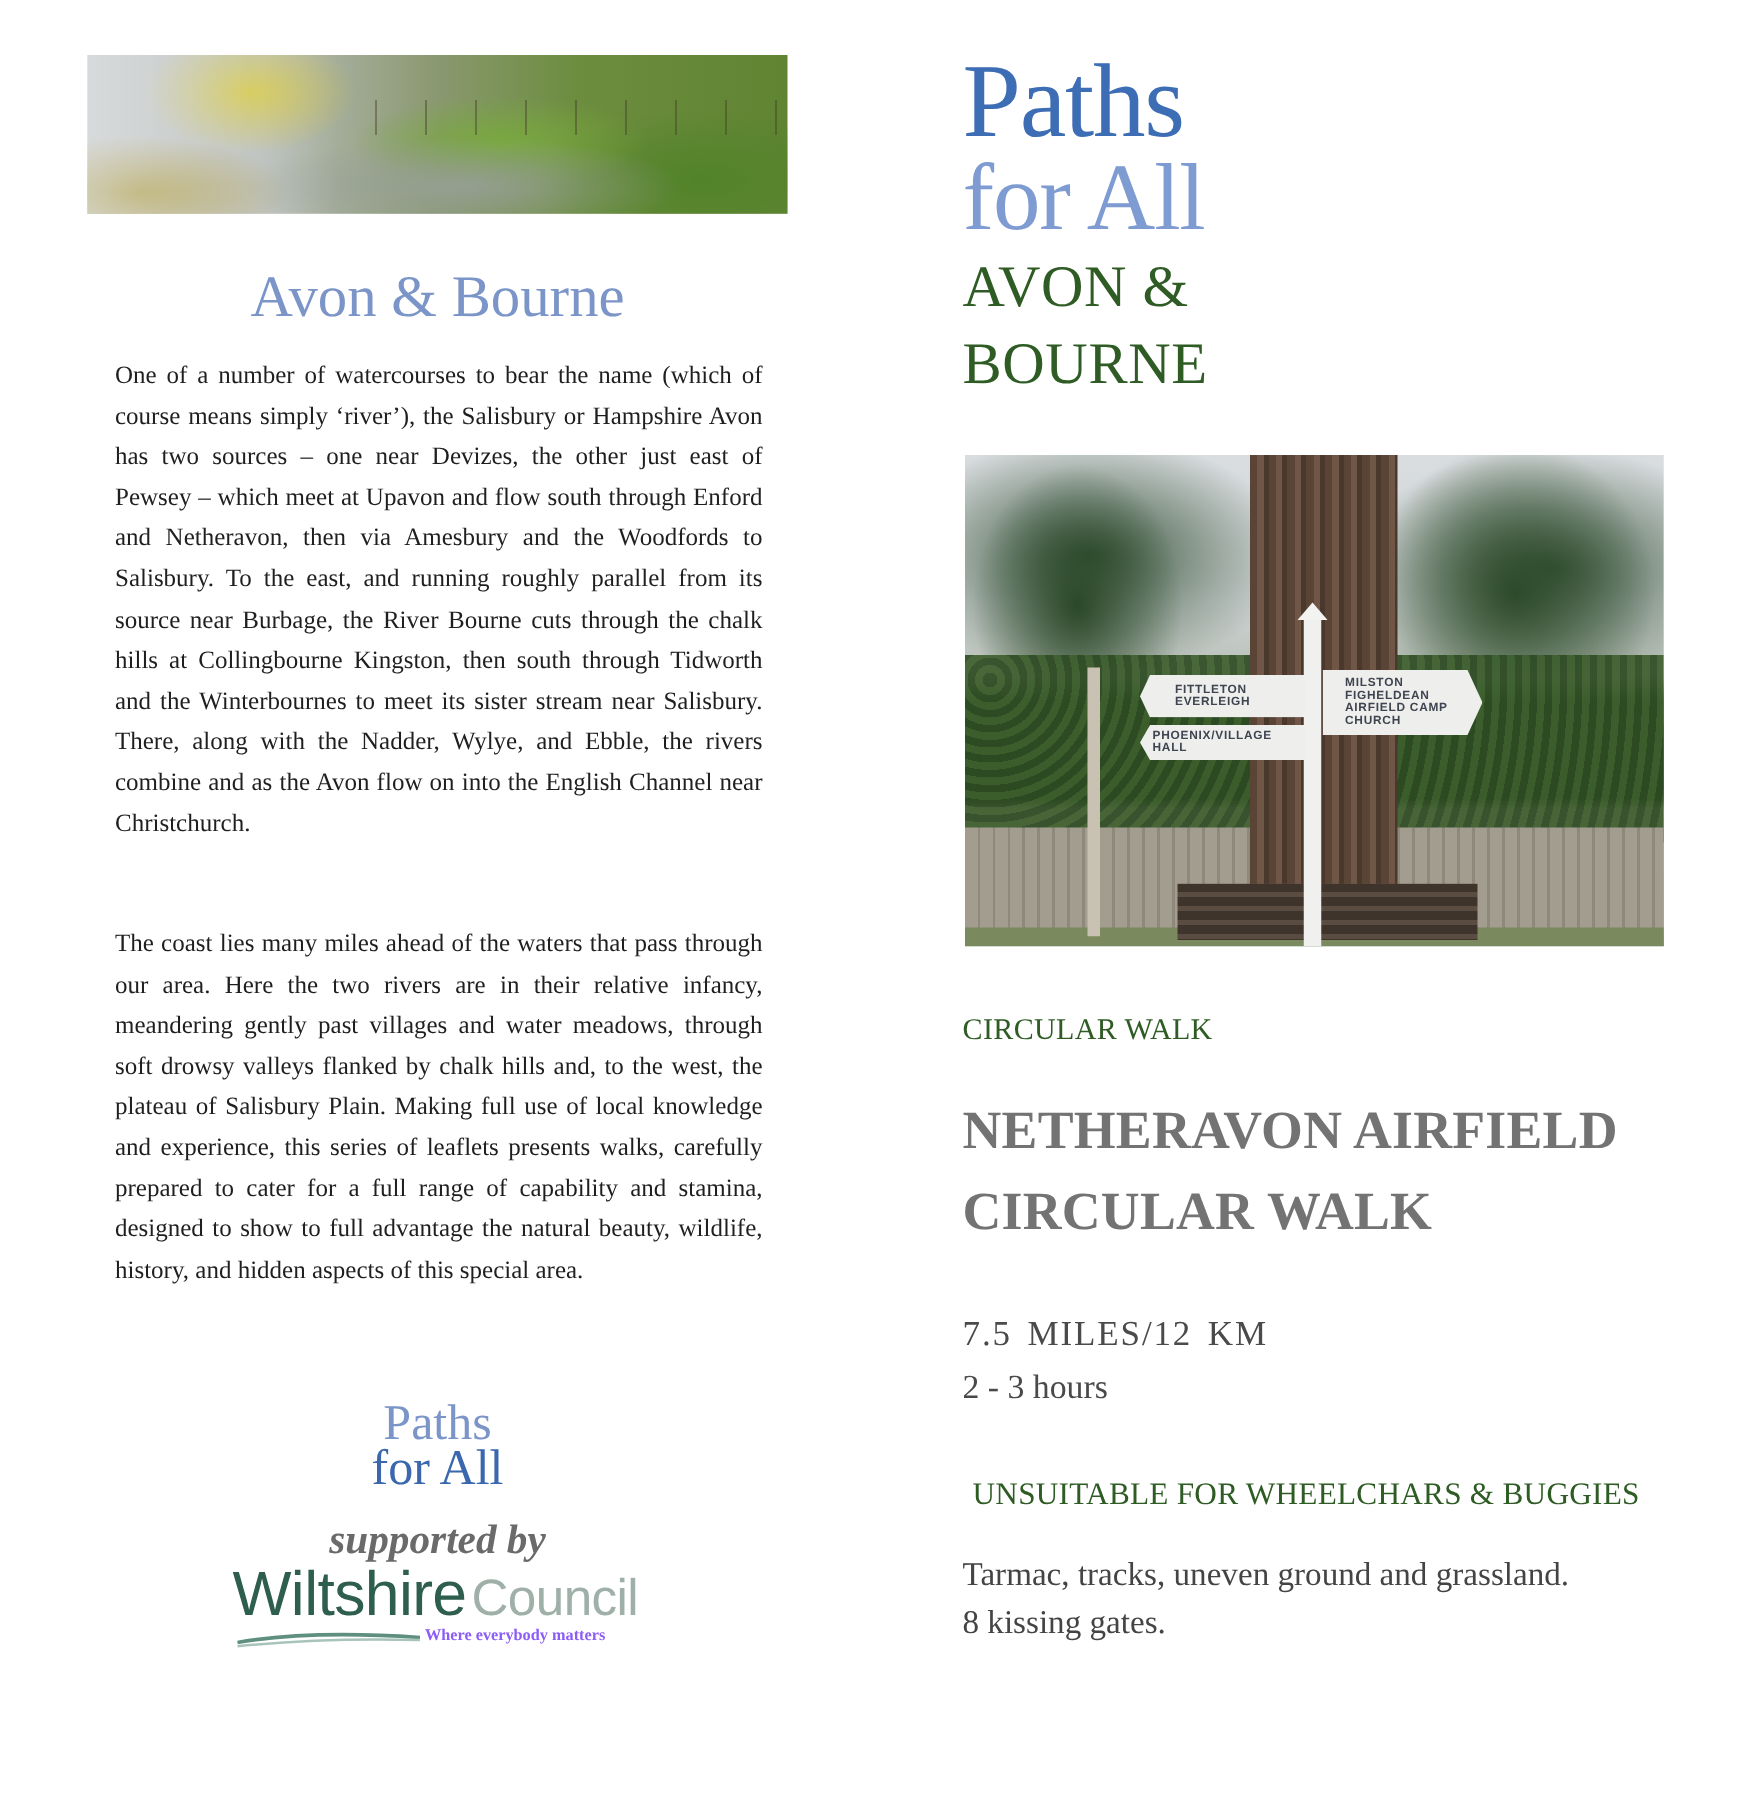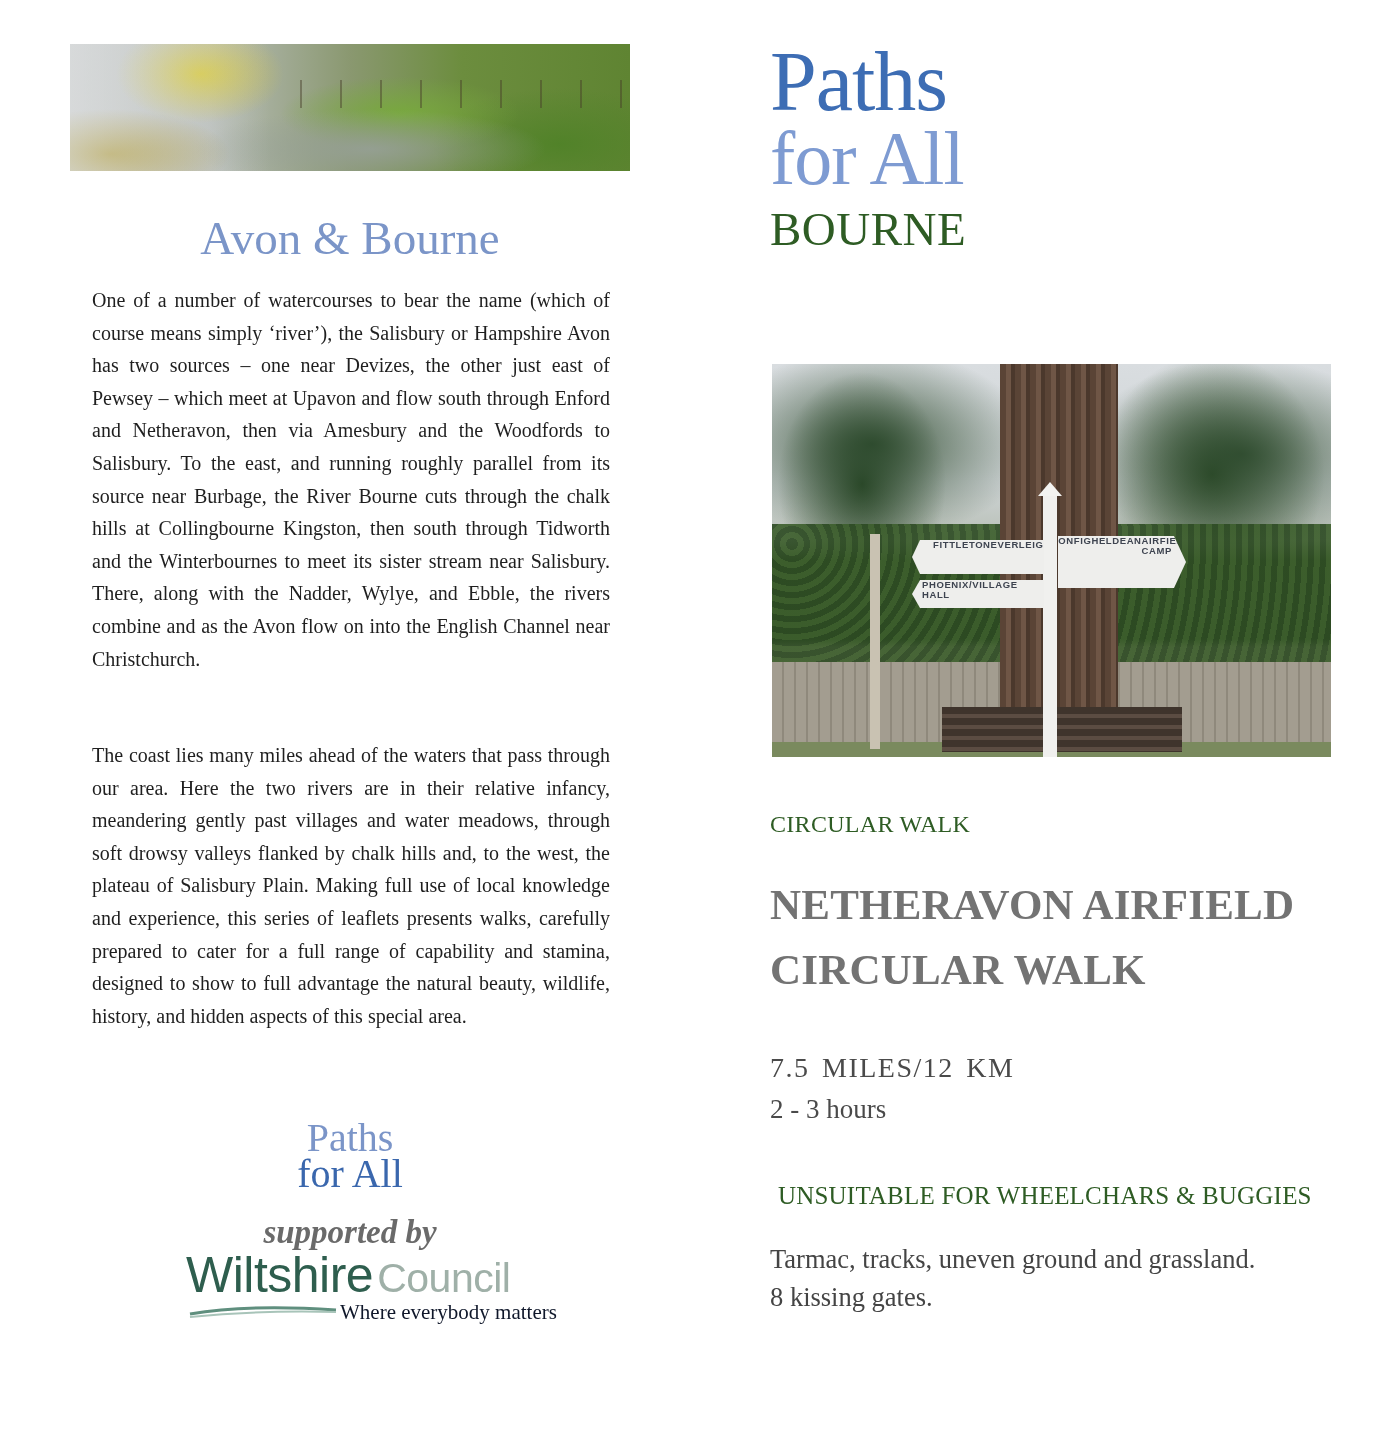--- a/index.html
+++ b/index.html
@@ -48,22 +48,22 @@
     font-style: italic; font-weight: bold; font-size: 33px; color: #6a6a6a;
   }
   .wiltshire {
     position: absolute; left: 186px; top: 1250px; width: 340px; height: 80px;
   }
   .wiltshire .w1 { font-family: "Liberation Sans", "DejaVu Sans", sans-serif; font-size: 50px; color: #2e5e4e; letter-spacing: -0.5px; }
   .wiltshire .w2 { font-family: "Liberation Sans", "DejaVu Sans", sans-serif; font-size: 41px; color: #9fb0a8; letter-spacing: -0.5px; }
   .wiltshire .line1 { position: absolute; left: 0; top: 0; white-space: nowrap; line-height: 50px; }
   .wiltshire .swoosh { position: absolute; left: 2px; top: 52px; width: 150px; height: 20px; }
   .wiltshire .tagline {
-    position: absolute; left: 154px; top: 50px; font-size: 21px; color: #0f172a;
-    font-family: "Liberation Serif", serif; white-space: nowrap;
+    position: absolute; left: 154px; top: 50px; font-size: 13px; color: #8b5cf6;
+    font-family: "Liberation Serif", serif; white-space: nowrap; font-weight: bold;
   }
 
   
   .brand {
     position: absolute; left: 770px; top: 40px;
   }
   .brand .paths { display: block; font-size: 84px; line-height: 84px; color: #3d6db4; letter-spacing: -1px; }
   .brand .forall { display: block; font-size: 76px; line-height: 68px; color: #7e9bd2; letter-spacing: -1px; }
   .brand .avon { display: block; font-size: 47px; line-height: 48px; color: #2e5c24; margin-top: 14px; letter-spacing: 0.5px; }
   .brand .bourne { display: block; font-size: 47px; line-height: 48px; color: #2e5c24; margin-top: 13px; letter-spacing: 0.5px; }
@@ -86,21 +86,21 @@
   .photo .pole { position: absolute; left: 98px; top: 170px; width: 10px; height: 215px; background: #c9c2b2; }
   .photo .bench { position: absolute; left: 170px; top: 343px; width: 240px; height: 45px;
     background: repeating-linear-gradient(180deg, #3f342c 0 7px, #5b4c42 7px 11px); }
   .photo .post { position: absolute; left: 271px; top: 130px; width: 14px; height: 263px; background: #f0f0ee; }
   .photo .cap { position: absolute; left: 266px; top: 118px; width: 0; height: 0;
     border-left: 12px solid transparent; border-right: 12px solid transparent; border-bottom: 14px solid #f3f3f1; }
   .photo .finger {
     position: absolute; background: #eeeeec; color: #3e4450;
     font-family: "Liberation Sans", "DejaVu Sans", sans-serif; font-weight: bold;
     font-size: 9.5px; line-height: 10px; letter-spacing: 0.6px;
-    display: flex; flex-direction: row; justify-content: center;
+    display: flex; flex-direction: column; justify-content: center;
   }
   .finger-left-top { left: 140px; top: 176px; width: 132px; height: 34px;
     clip-path: polygon(8px 0, 100% 0, 100% 100%, 8px 100%, 0 50%); padding-left: 28px; box-sizing: border-box; }
   .finger-left-bot { left: 140px; top: 216px; width: 132px; height: 28px;
     clip-path: polygon(8px 0, 100% 0, 100% 100%, 8px 100%, 0 50%); padding-left: 10px; box-sizing: border-box; font-size: 8.5px; letter-spacing: 0; }
   .finger-right { left: 286px; top: 172px; width: 128px; height: 52px;
     clip-path: polygon(0 0, calc(100% - 12px) 0, 100% 50%, calc(100% - 12px) 100%, 0 100%); padding-left: 18px; box-sizing: border-box; font-size: 8.5px; line-height: 10px; }
 
   .walk-type {
     position: absolute; left: 770px; top: 811px; font-size: 24px; color: #2e5c24; letter-spacing: 0.3px;
@@ -150,20 +150,21 @@
   <svg class="swoosh" viewBox="0 0 150 20">
     <path d="M2 12 Q 60 2 148 8" stroke="#5f8f7e" stroke-width="3" fill="none"></path>
     <path d="M2 15 Q 70 8 148 10" stroke="#a8c4b9" stroke-width="2" fill="none"></path>
   </svg>
   <span class="tagline">Where everybody matters</span>
 </div>
 
 <div class="brand">
   <span class="paths">Paths</span>
   <span class="forall">for All</span>
+  <span class="avon">AVON &amp;</span>
   <span class="bourne">BOURNE</span>
 </div>
 
 <div class="photo" title="white fingerpost signpost in front of a large tree and hedge">
   <div class="sky-l"></div>
   <div class="hedge"></div>
   <div class="fence"></div>
   <div class="grass"></div>
   <div class="trunk"></div>
   <div class="pole"></div>

